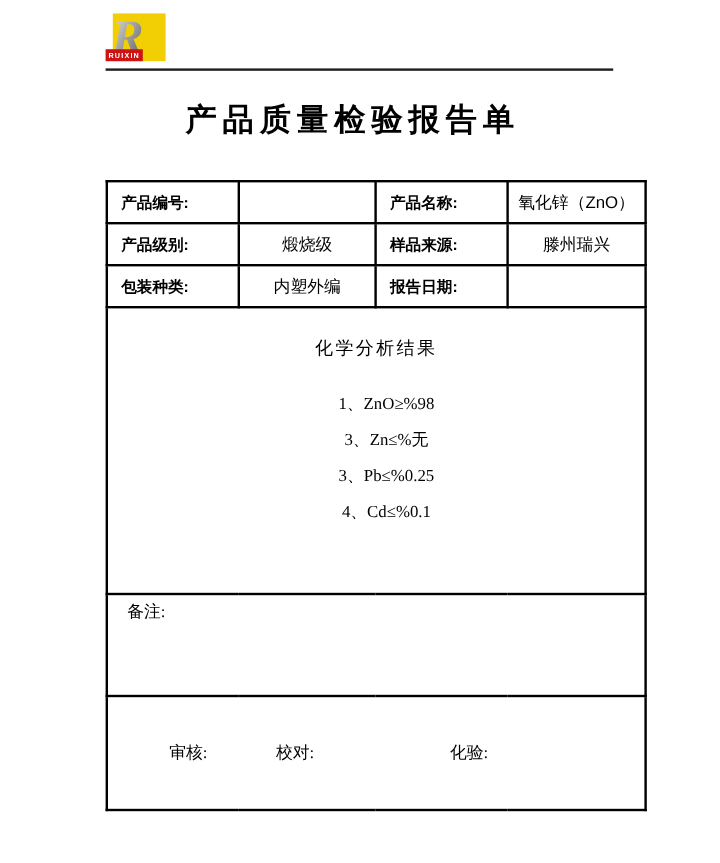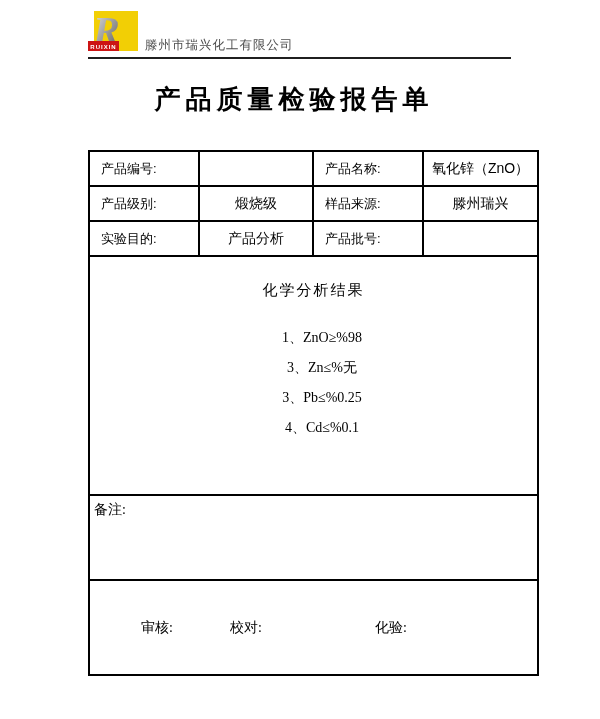--- a/index.html
+++ b/index.html
@@ -31,40 +31,40 @@
     font-family:"Liberation Sans", sans-serif;color:#000;white-space:nowrap;
   }
 
   
   table.report{
     position:absolute;left:88px;top:150px;
     width:449px;border-collapse:collapse;table-layout:fixed;
   }
   table.report td{border:2px solid #000;}
   td.lbl{
-    padding:0 0 0 11px;font-weight:normal;font-size:13px;
+    padding:0 0 0 11px;font-weight:bold;font-size:13px;
     font-family:"Liberation Sans", sans-serif;vertical-align:middle;white-space:nowrap;
   }
   td.val{
     text-align:center;font-size:14px;vertical-align:middle;
     font-family:Liberation Sans, sans-serif;white-space:nowrap;
   }
   tr.info-row{height:35px;}
 
   td.analysis-cell{height:237px;vertical-align:top;position:relative;padding:0;}
   .analysis-heading{
     margin-top:24px;text-align:center;font-size:15px;letter-spacing:2px;
     font-family:"Liberation Serif", serif;
   }
   .analysis-items{position:absolute;left:136px;top:66px;width:192px;}
   .a-row{display:flex;justify-content:center;height:30px;line-height:30px;font-size:14px;}
   .a-name{white-space:nowrap;}
   .a-val{white-space:nowrap;}
 
-  td.remarks-cell{height:73px;vertical-align:top;padding:5px 4px;font-size:14px;}
+  td.remarks-cell{height:73px;vertical-align:top;padding:5px 16px;font-size:14px;}
 
   td.sign-cell{height:93px;position:relative;padding:0;font-size:14px;}
   .sig{position:absolute;top:50%;transform:translateY(-50%);white-space:nowrap;}
   .sig.s1{left:3px;margin-left:48px;}
   .sig.s2{left:140px;}
   .sig.s3{left:285px;}
 </style>
 </head>
 <body>
 
@@ -75,21 +75,20 @@
         <stop offset="0" stop-color="#ececec"></stop>
         <stop offset="0.45" stop-color="#a8a8a8"></stop>
         <stop offset="1" stop-color="#555555"></stop>
       </linearGradient>
     </defs>
     <rect x="7" y="0" width="44" height="40" fill="#F2CF05"></rect>
     <text x="6" y="33" font-size="40" font-style="italic" font-weight="bold" font-family="'Liberation Serif', serif" fill="url(#silverGrad)">R</text>
     <rect x="1" y="30" width="31" height="10" fill="#CC1414"></rect>
     <text x="16.5" y="37.5" font-size="6" font-weight="bold" letter-spacing="1" font-family="'Liberation Sans', sans-serif" fill="#ffffff" text-anchor="middle">RUIXIN</text>
   </svg>
-  <span class="company-cn">滕州市瑞兴化工有限公司</span>
   <div class="header-rule"></div>
 </div>
 
 <div class="doc-title">产品质量检验报告单</div>
 
 <table class="report">
   <colgroup>
     <col style="width:110px">
       <col style="width:114px">
       <col style="width:110px">
@@ -102,23 +101,23 @@
       <td class="lbl">产品名称:</td>
       <td class="val">氧化锌（ZnO）</td>
     </tr>
     <tr class="info-row">
       <td class="lbl">产品级别:</td>
       <td class="val">煅烧级</td>
       <td class="lbl">样品来源:</td>
       <td class="val">滕州瑞兴</td>
     </tr>
     <tr class="info-row">
-      <td class="lbl">实验目的:</td>
-      <td class="val">产品分析</td>
-      <td class="lbl">产品批号:</td>
+      <td class="lbl">包装种类:</td>
+      <td class="val">内塑外编</td>
+      <td class="lbl">报告日期:</td>
       <td class="val"></td>
     </tr>
 
     <tr>
       <td class="analysis-cell" colspan="4">
         <div class="analysis-heading">化学分析结果</div>
         <div class="analysis-items">
           <div class="a-row">
             <span class="a-name">1、ZnO≥%</span>
             <span class="a-val">98</span>

